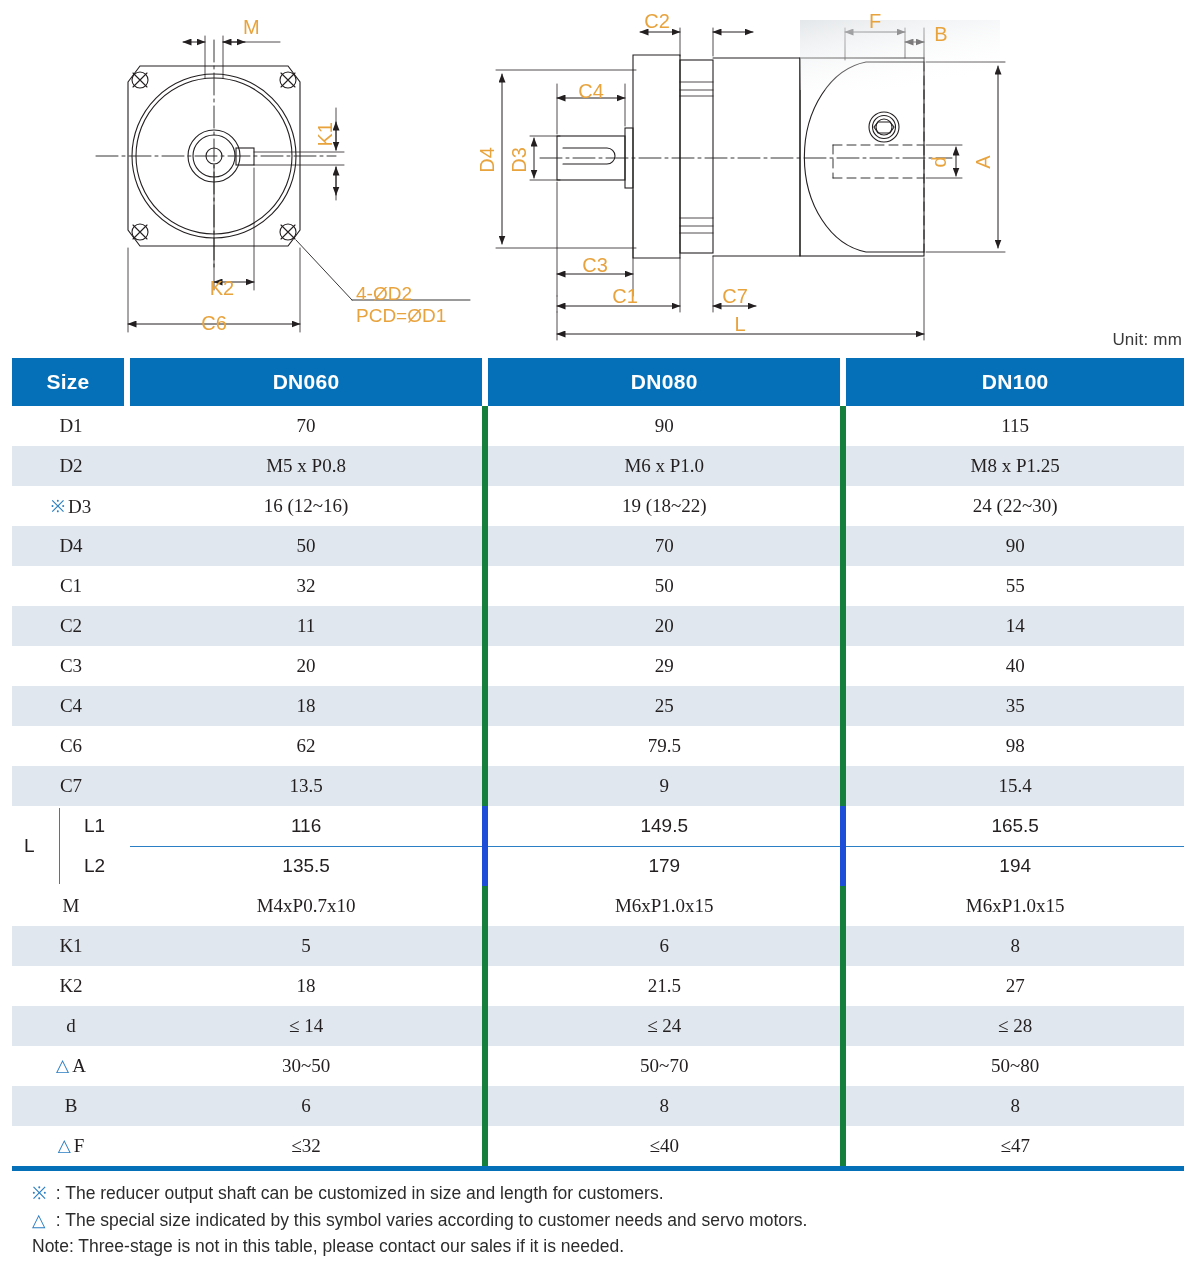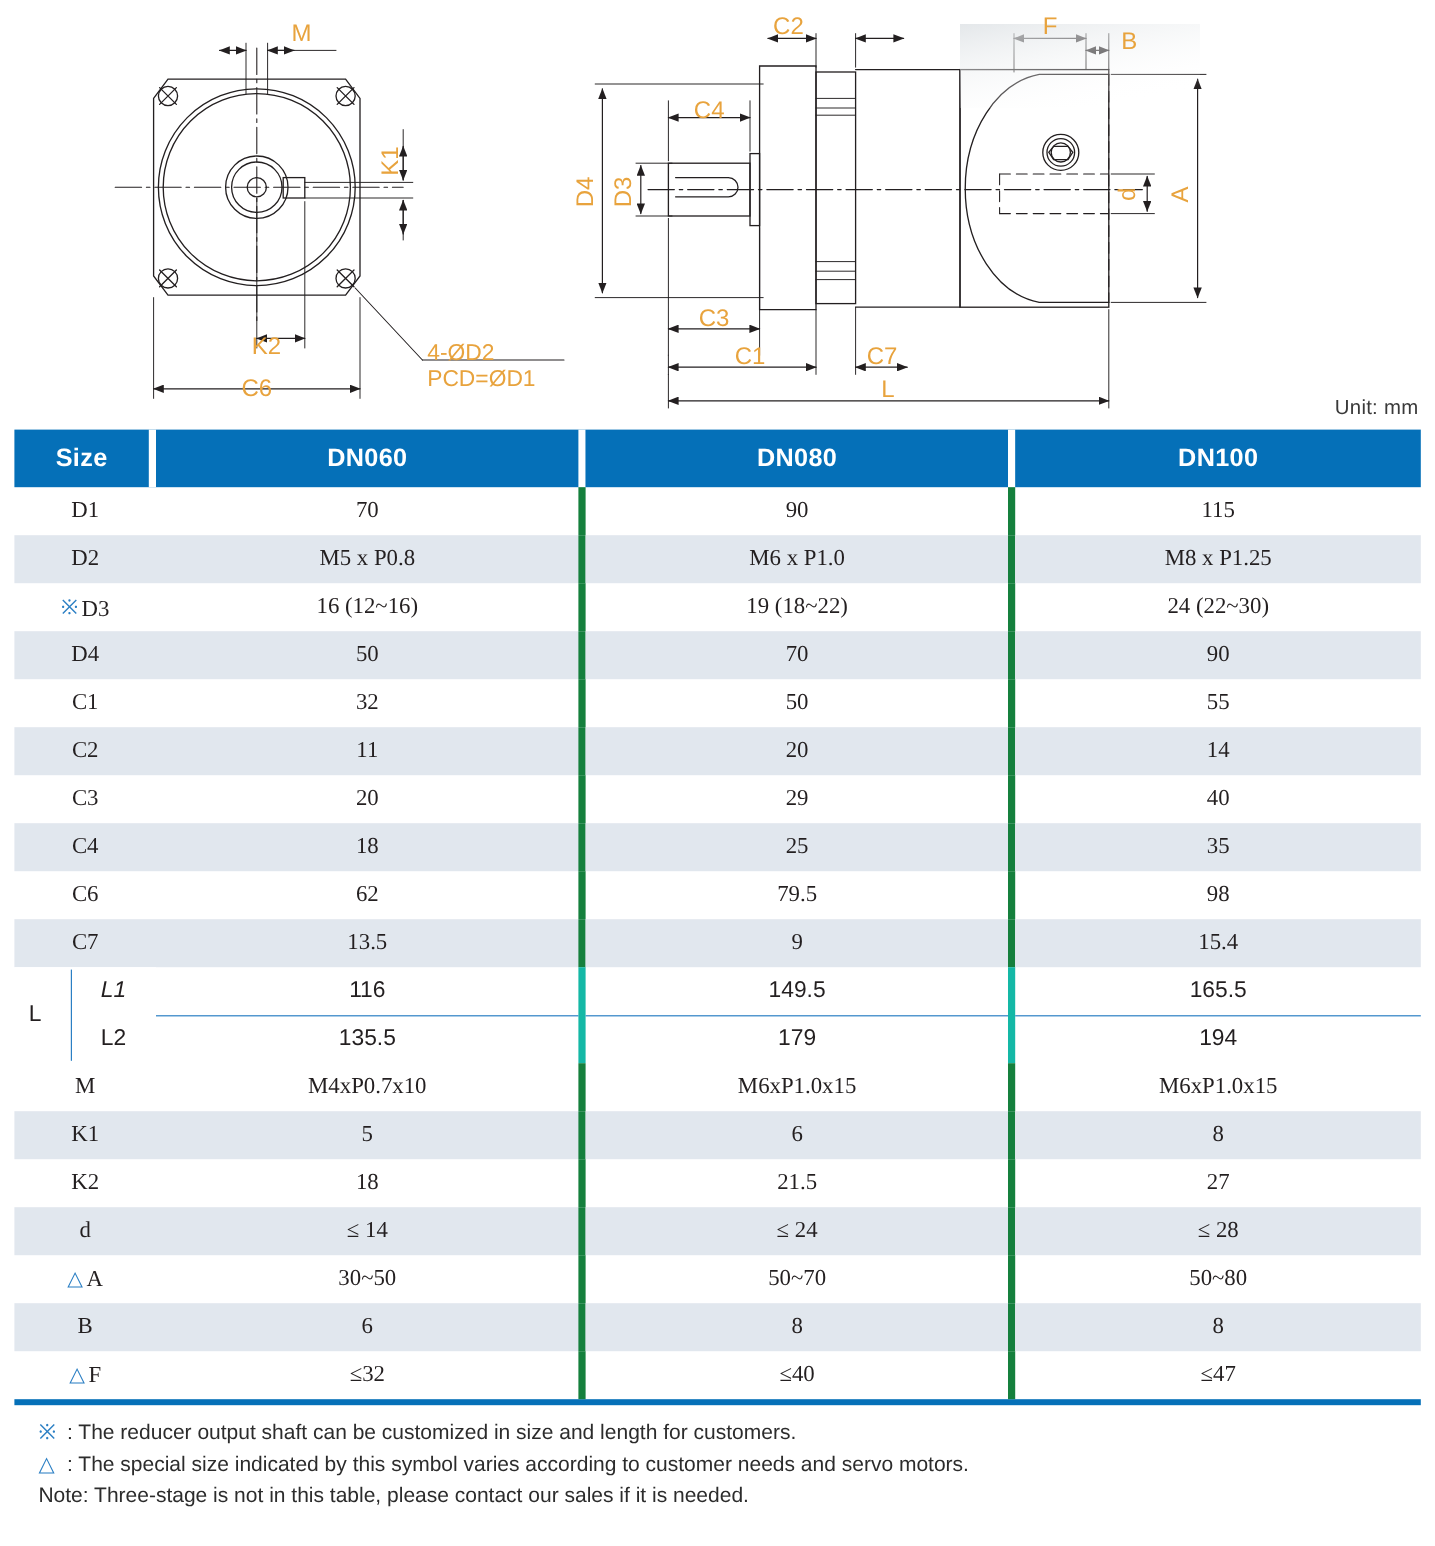--- a/index.html
+++ b/index.html
@@ -125,27 +125,27 @@
   .lsub {
     position: absolute;
     left: 47px;
     right: 0;
     height: 40px;
     display: flex;
     align-items: center;
     justify-content: center;
     font-size: 19px;
   }
-  .lsub.one { top: 0; font-style: italic; }
+  .lsub.one { top: 0; }
   .lsub.two { top: 40px; }
 
   .lval-cell {
     padding: 0;
     vertical-align: top;
-    border-right: 6px solid #14b8a6;
+    border-right: 6px solid #1d4ed8;
   }
   .lval-cell:last-child { border-right: none; }
   .lval-inner { position: relative; height: 80px; }
   .lval {
     position: absolute; left: 0; right: 0;
     height: 40px;
     display: flex; align-items: center; justify-content: center;
     font-size: 19px;
   }
   .lval.one { top: 0; }

